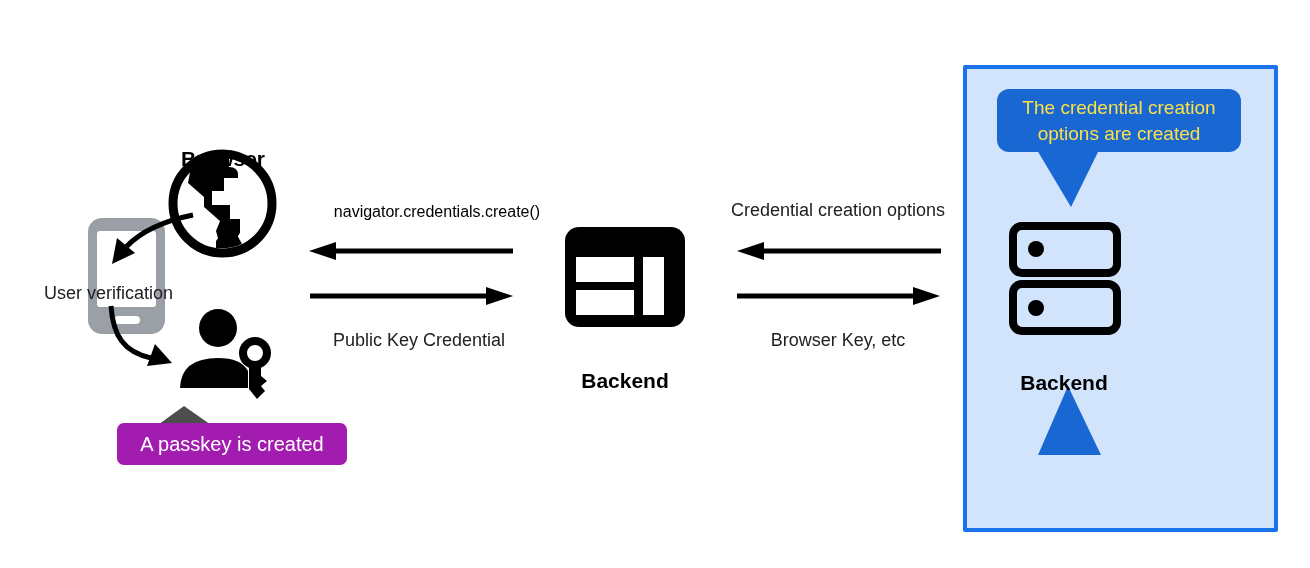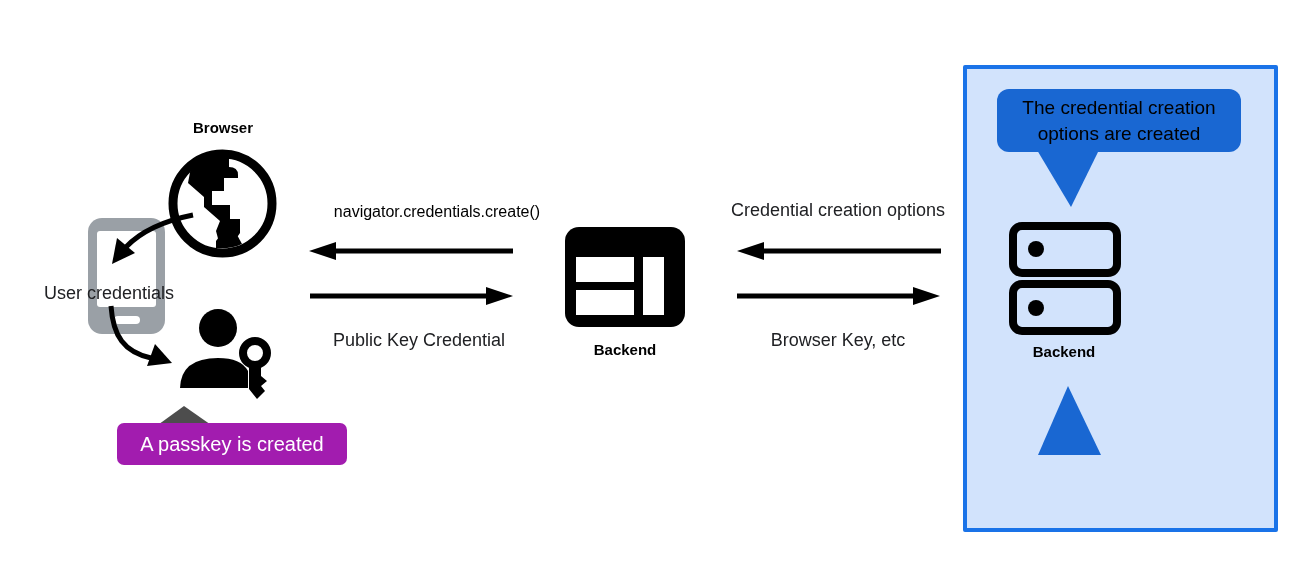--- a/index.html
+++ b/index.html
@@ -8,36 +8,36 @@
     font-family:"Liberation Sans",sans-serif;background:#fff;
   }
   .abs{position:absolute;}
   
   .panel{
     left:963px;top:65px;width:307px;height:459px;
     background:#d2e3fc;border:4px solid #1a73e8;border-radius:2px;
   }
   
   .callout-blue{
-    background:#1967d2;color:#000000;border-radius:12px;
+    background:#1967d2;color:#fde047;border-radius:12px;
     font-size:19px;line-height:26px;text-align:center;
     display:flex;align-items:center;justify-content:center;
   }
   .callout-top{left:997px;top:89px;width:244px;height:63px;}
   .callout-top .inner{width:214px;}
   .callout-bottom{left:997px;top:452px;width:244px;height:62px;}
   .callout-bottom .inner{width:172px;}
   
   .callout-gray{
     left:117px;top:423px;width:230px;height:42px;
     background:#a21caf;color:#fff;border-radius:7px;
     font-size:20px;line-height:42px;text-align:center;
   }
   
-  .bold-label{font-size:15px;font-weight:700;color:#000;white-space:nowrap;transform:translateX(-50%);}
+  .bold-label{font-size:21px;font-weight:700;color:#000;white-space:nowrap;transform:translateX(-50%);margin-top:28px;}
   .plain-label{font-size:18px;color:#202124;white-space:nowrap;text-align:center;}
   .centered{transform:translateX(-50%);}
   .mono-label{
     font-family:Liberation Sans, sans-serif;font-size:16px;color:#000;
     white-space:nowrap;transform:translateX(-50%);
   }
   
   .phone{
     left:88px;top:218px;width:77px;height:116px;
     background:#9aa0a6;border-radius:14px;
@@ -124,21 +124,21 @@
       <polygon points="172,363 147,366 155,344" fill="#000"></polygon>
     </g>
 
     <polygon points="1037,150 1099,150 1071,207" fill="#1967d2"></polygon>
     <polygon points="1068,386 1101,455 1038,455" fill="#1967d2"></polygon>
     <polygon points="155,427 214,427 184,406" fill="#4d4d4d"></polygon>
   </svg>
 
   <div class="abs bold-label" style="left:223px;top:119px;">Browser</div>
 
-  <div class="abs plain-label" style="left:44px;top:283px;">User credentials</div>
+  <div class="abs plain-label" style="left:44px;top:283px;">User verification</div>
 
   <div class="abs mono-label" style="left:437px;top:203px;">navigator.credentials.create()</div>
 
   <div class="abs plain-label centered" style="left:419px;top:330px;">Public Key Credential</div>
 
   <div class="abs plain-label centered" style="left:838px;top:200px;">Credential creation options</div>
 
   <div class="abs plain-label centered" style="left:838px;top:330px;">Browser Key, etc</div>
 
   <div class="abs bold-label" style="left:625px;top:341px;">Backend</div>

